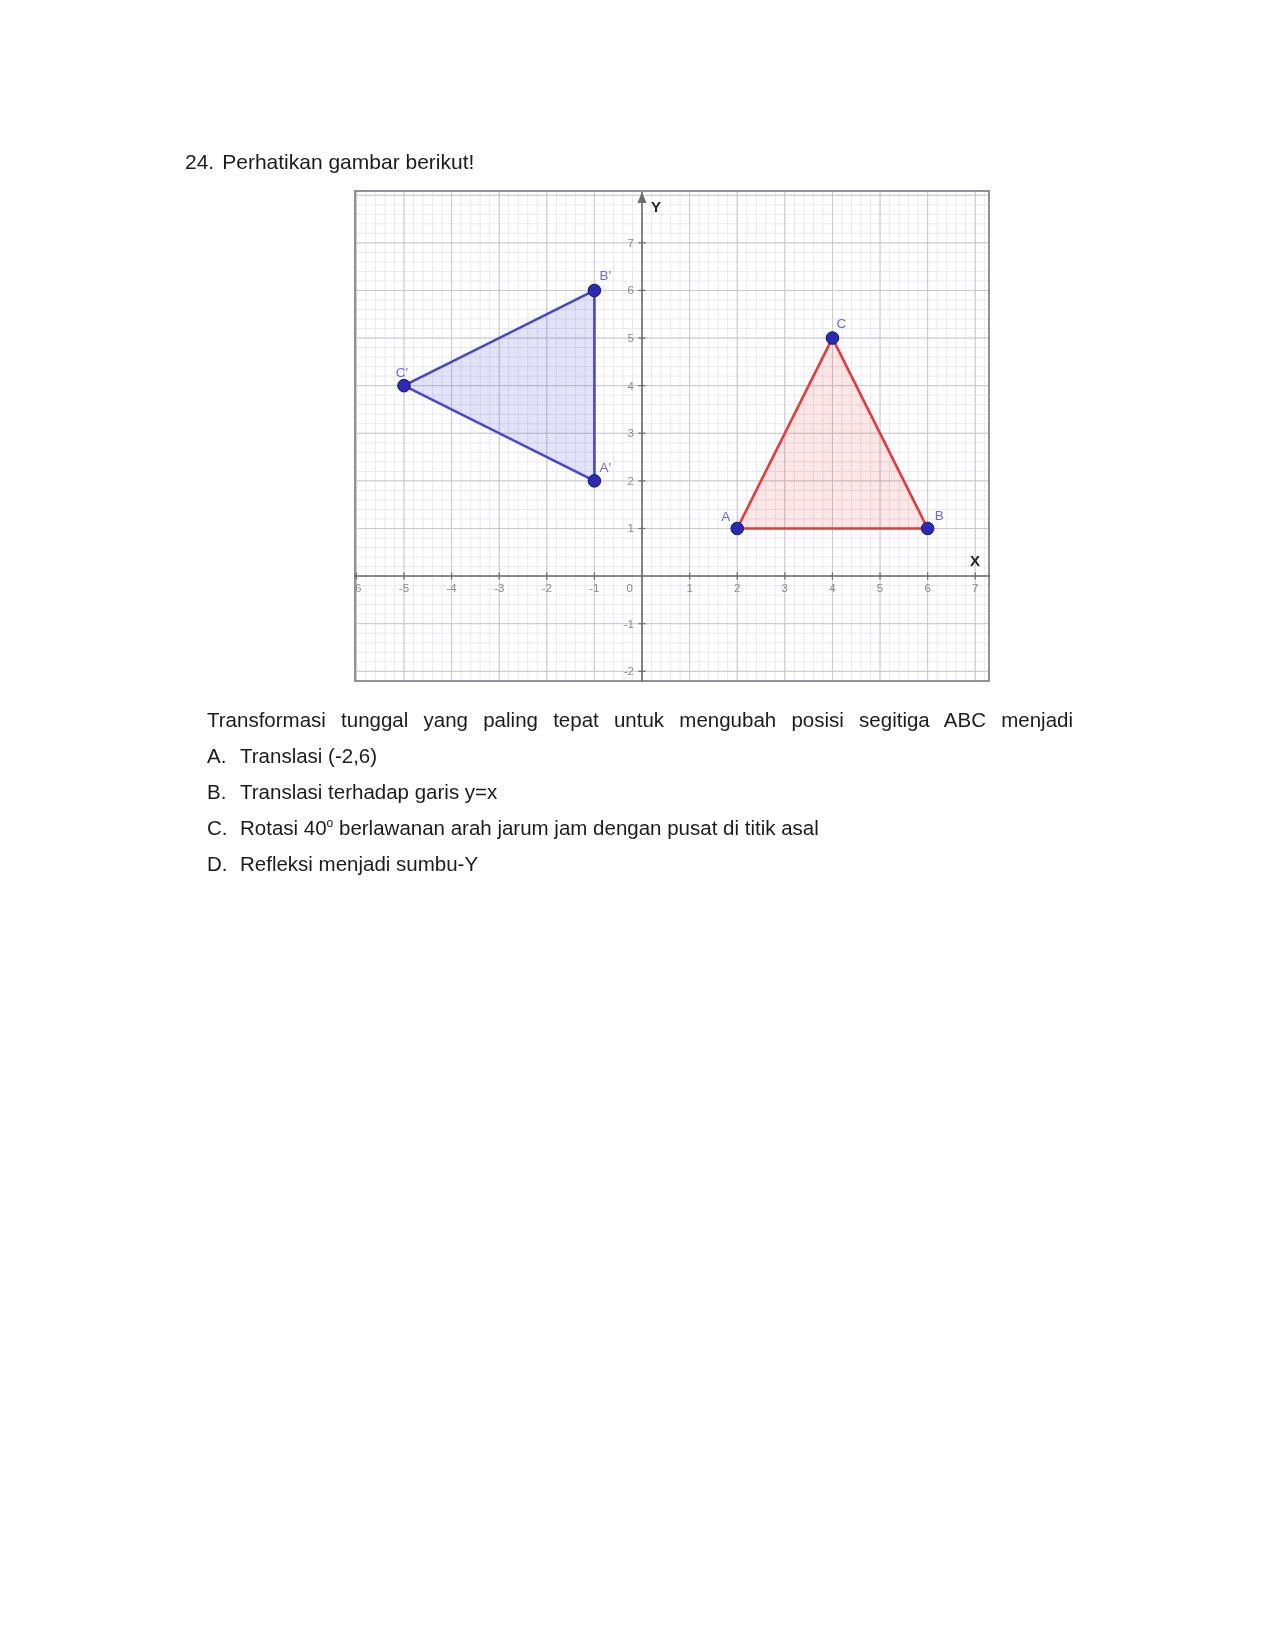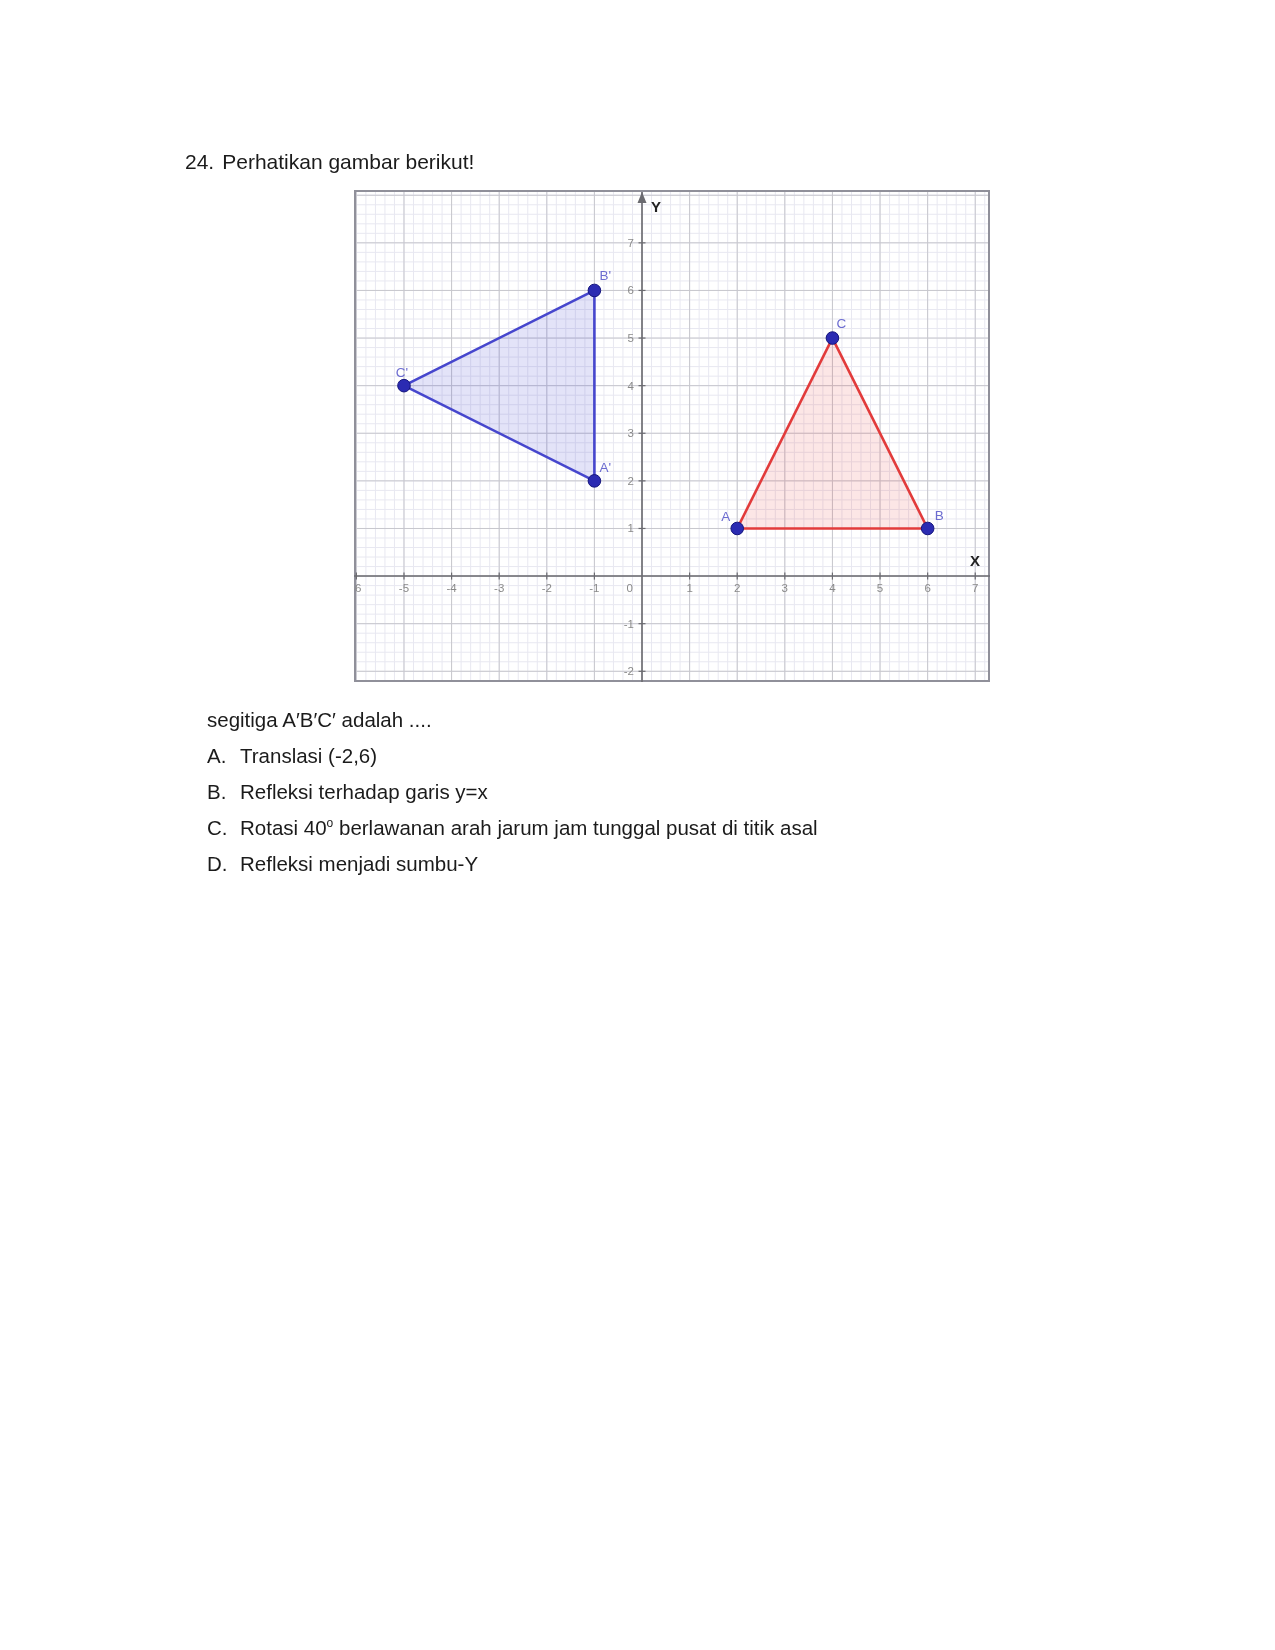--- a/index.html
+++ b/index.html
@@ -236,33 +236,33 @@
         <circle cx="240.40419161676647" cy="290.86526946107784" r="6.3" fill="#2b2bb2" stroke="#15157e" stroke-width="1"></circle>
         <text x="245.40419161676647" y="281.86526946107784" text-anchor="start" font-size="13.5" fill="#6c6cd0" font-family="Liberation Sans, sans-serif">A'</text>
         <circle cx="240.40419161676647" cy="100.44610778443112" r="6.3" fill="#2b2bb2" stroke="#15157e" stroke-width="1"></circle>
         <text x="245.40419161676647" y="90.44610778443112" text-anchor="start" font-size="13.5" fill="#6c6cd0" font-family="Liberation Sans, sans-serif">B'</text>
         <circle cx="49.98502994011976" cy="195.65568862275447" r="6.3" fill="#2b2bb2" stroke="#15157e" stroke-width="1"></circle>
         <text x="53.98502994011976" y="186.65568862275447" text-anchor="end" font-size="13.5" fill="#6c6cd0" font-family="Liberation Sans, sans-serif">C'</text>
       </svg>
   </div>
 
   <div class="text-block">
-    <div class="prompt-l2">segitiga A′B′C′ adalah ....</div>
+    <div class="prompt-l1">Transformasi tunggal yang paling tepat untuk mengubah posisi segitiga ABC menjadi</div>
 
     <div class="opt">
       <span class="letter">A.</span>
       <span class="opt-text">Translasi (-2,6)</span>
     </div>
     <div class="opt">
       <span class="letter">B.</span>
-      <span class="opt-text">Refleksi terhadap garis y=x</span>
+      <span class="opt-text">Translasi terhadap garis y=x</span>
     </div>
     <div class="opt">
       <span class="letter">C.</span>
-      <span class="opt-text"><span>Rotasi 40</span><sup>o</sup><span> berlawanan arah jarum jam tunggal pusat di titik asal</span></span>
+      <span class="opt-text"><span>Rotasi 40</span><sup>o</sup><span> berlawanan arah jarum jam dengan pusat di titik asal</span></span>
     </div>
     <div class="opt">
       <span class="letter">D.</span>
       <span class="opt-text">Refleksi menjadi sumbu-Y</span>
     </div>
   </div>
 
 </div>
 
 </body></html>

